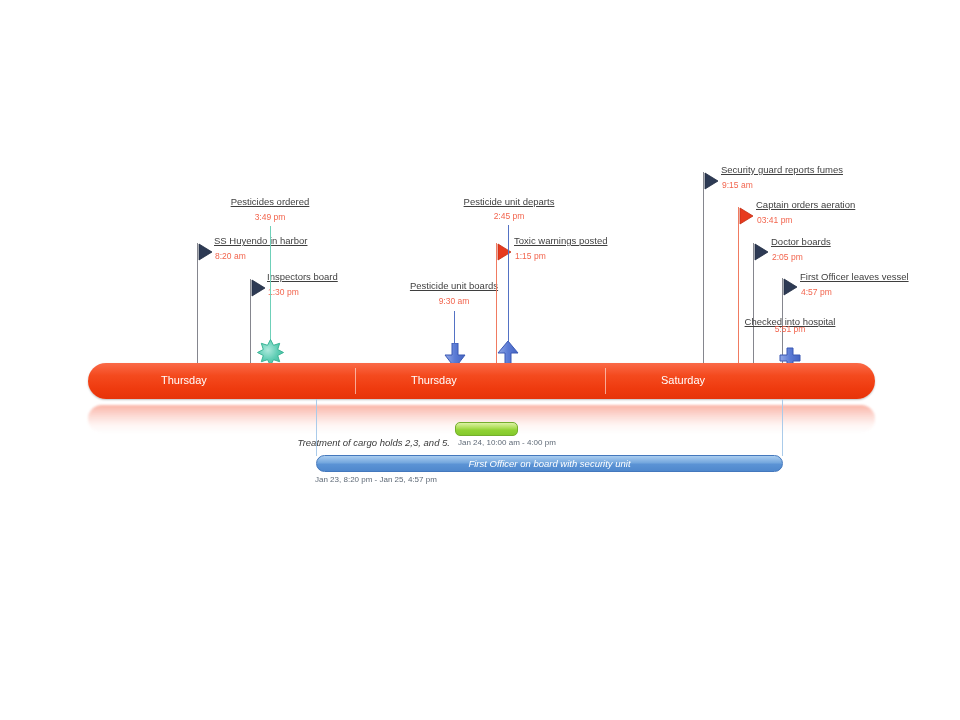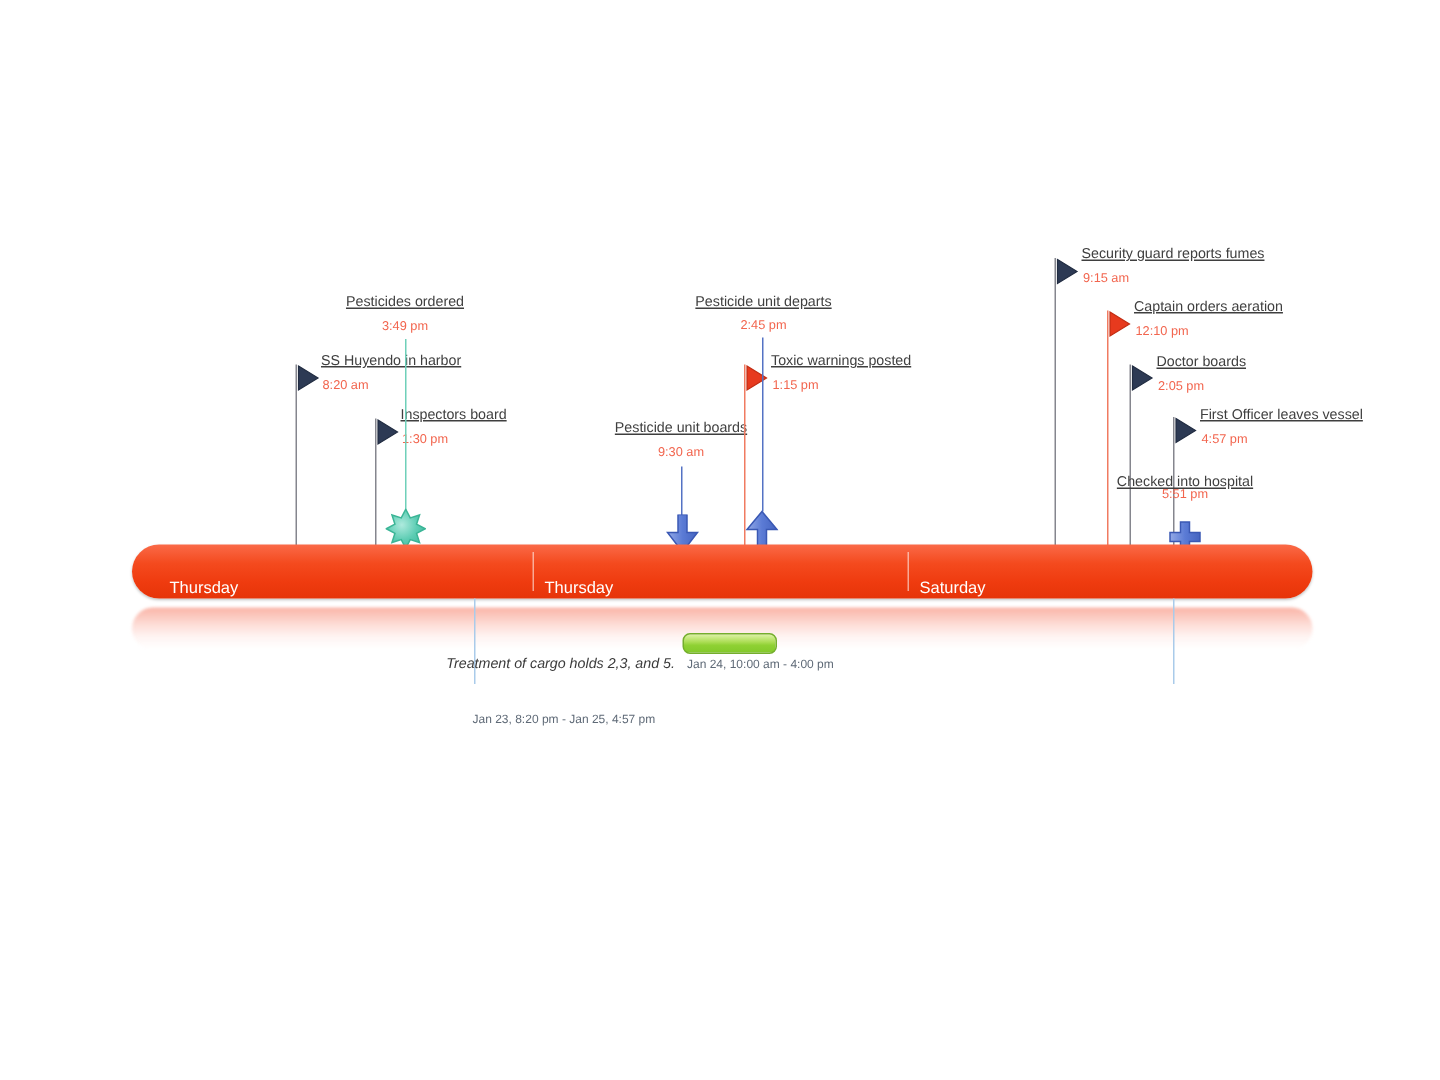--- a/index.html
+++ b/index.html
@@ -22,21 +22,21 @@
   .stem-teal{background:#6fd0b9;}
   .stem-blue{background:#5472c4;}
   .connector{position:absolute;width:1px;background:#aacbea;}
   
   .band{
     position:absolute;left:88px;top:363px;width:787px;height:36px;border-radius:18px;
     background:linear-gradient(180deg,#fa6a48 0%,#f44a1e 35%,#ef3b0f 70%,#e63409 100%);
     box-shadow:0 1px 2px rgba(0,0,0,0.25);
   }
   .day-label{
-    position:absolute;top:23px;font-size:11px;color:#ffffff;white-space:nowrap;
+    position:absolute;top:11px;font-size:11px;color:#ffffff;white-space:nowrap;margin-left:48px;
   }
   .day-divider{
     position:absolute;top:5px;height:26px;width:1px;background:rgba(255,255,255,0.55);
   }
   .reflection{
     position:absolute;left:88px;top:405px;width:787px;height:28px;border-radius:18px;
     background:linear-gradient(180deg,rgba(244,90,60,0.45) 0%,rgba(246,115,90,0.25) 40%,rgba(250,150,130,0.10) 70%,rgba(255,255,255,0) 100%);
     filter:blur(1.2px);
   }
   
@@ -145,21 +145,21 @@
     <div class="evt-title" style="left:721px;top:165px">Security guard reports fumes</div>
     <div class="evt-time" style="left:722px;top:181px">9:15 am</div>
   </div>
 
   <div>
     <div class="stem stem-red" style="left:738px;top:207px;height:157px"></div>
     <svg class="marker" style="left:739px;top:207px" width="15" height="18">
         <polygon points="1,1 14,9 1,17" fill="#e73a1e" stroke="#c22d13" stroke-width="0.8"></polygon>
       </svg>
     <div class="evt-title" style="left:756px;top:200px">Captain orders aeration</div>
-    <div class="evt-time" style="left:757px;top:216px">12:10 pm</div>
+    <div class="evt-time" style="left:757px;top:216px">03:41 pm</div>
   </div>
 
   <div>
     <div class="stem stem-gray" style="left:753px;top:243px;height:121px"></div>
     <svg class="marker" style="left:754px;top:243px" width="15" height="18">
         <polygon points="1,1 14,9 1,17" fill="#2d3a54" stroke="#222d42" stroke-width="0.8"></polygon>
       </svg>
     <div class="evt-title" style="left:771px;top:237px">Doctor boards</div>
     <div class="evt-time" style="left:772px;top:253px">2:05 pm</div>
   </div>
@@ -190,15 +190,18 @@
   </div>
   <div class="reflection"></div>
 
   <div class="connector" style="left:316px;top:399px;height:57px"></div>
   <div class="connector" style="left:782px;top:399px;height:57px"></div>
 
   <div class="task-green-label">Treatment of cargo holds 2,3, and 5.</div>
   <div class="task-green"></div>
   <div class="task-date" style="left:458px;top:438px">Jan 24, 10:00 am - 4:00 pm</div>
 
+  <div class="task-blue">
+    <span class="task-blue-text">First Officer on board with security unit</span>
+  </div>
   <div class="task-date" style="left:315px;top:475px">Jan 23, 8:20 pm - Jan 25, 4:57 pm</div>
 
 </div>
 
 </body></html>

